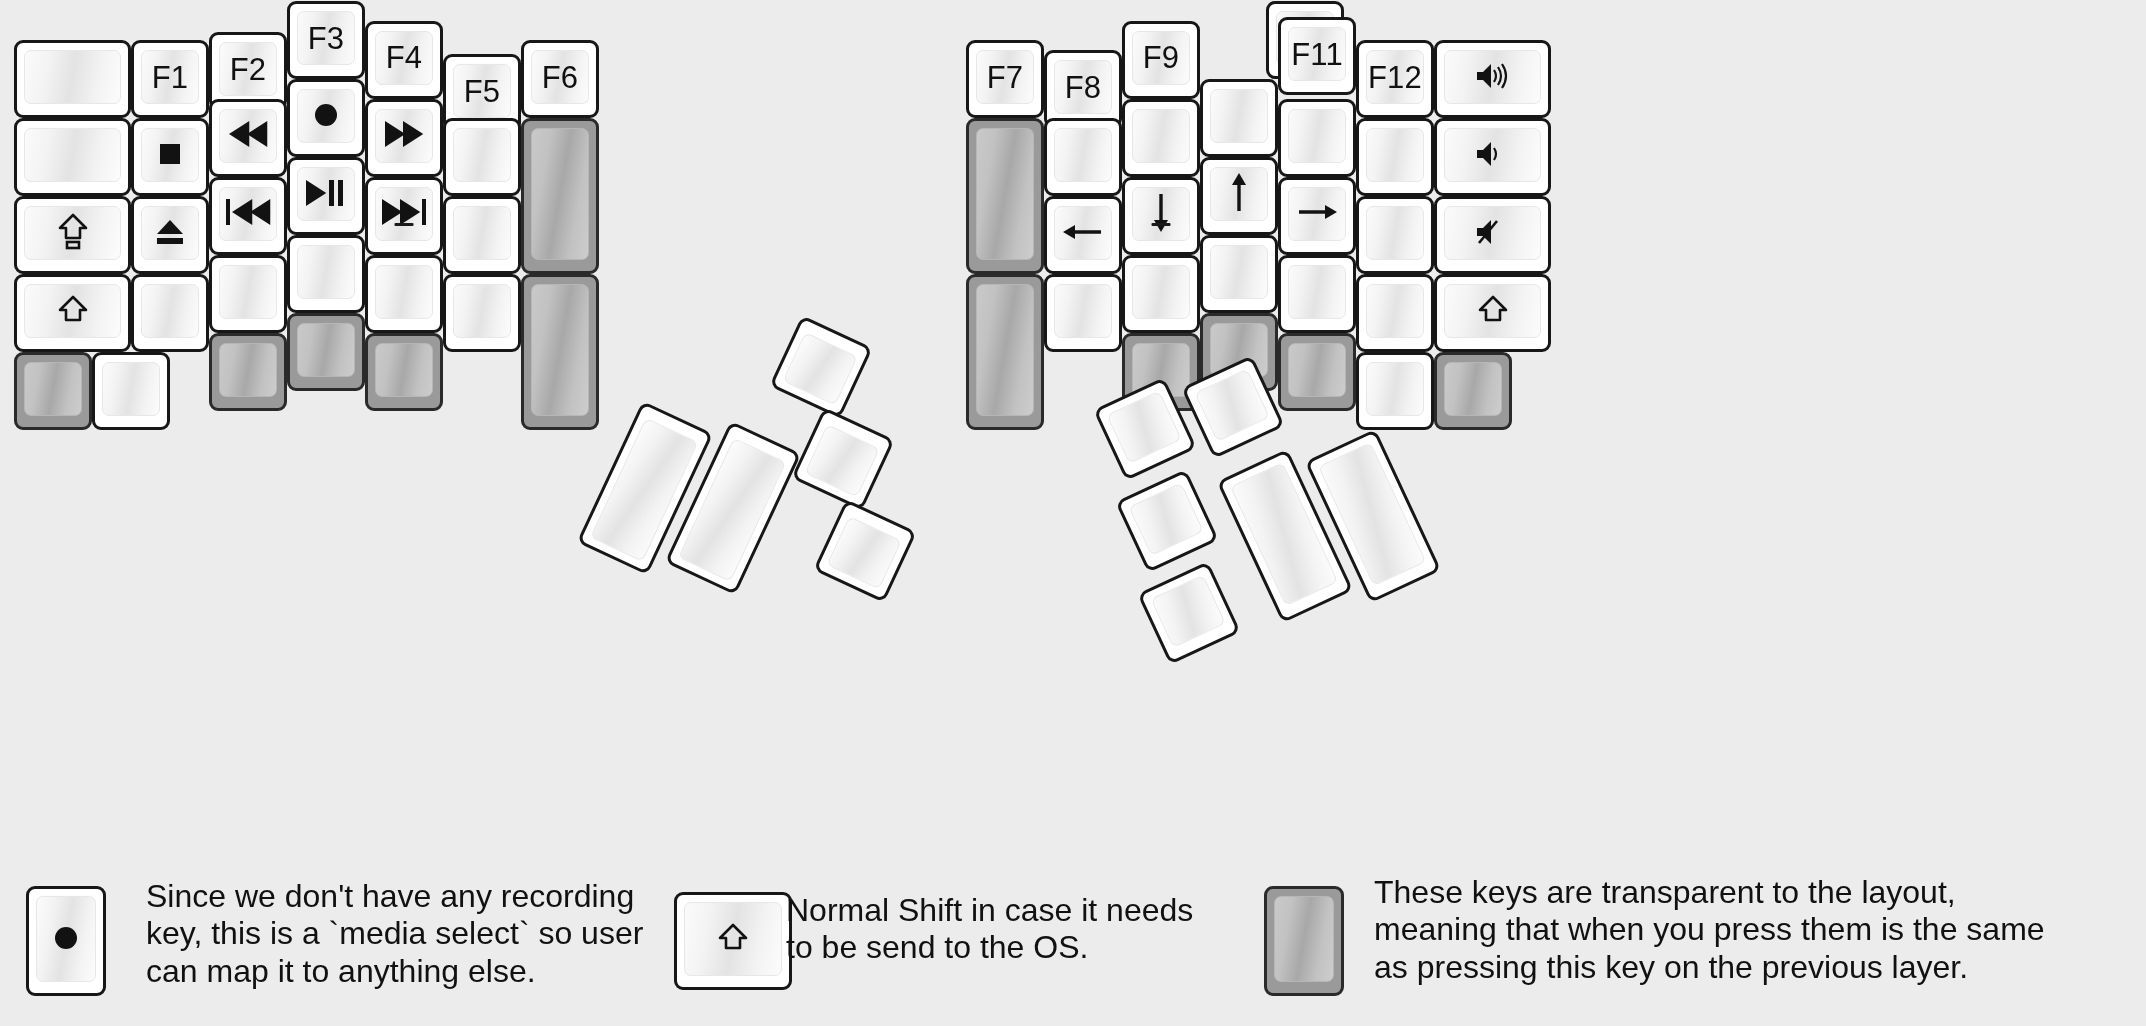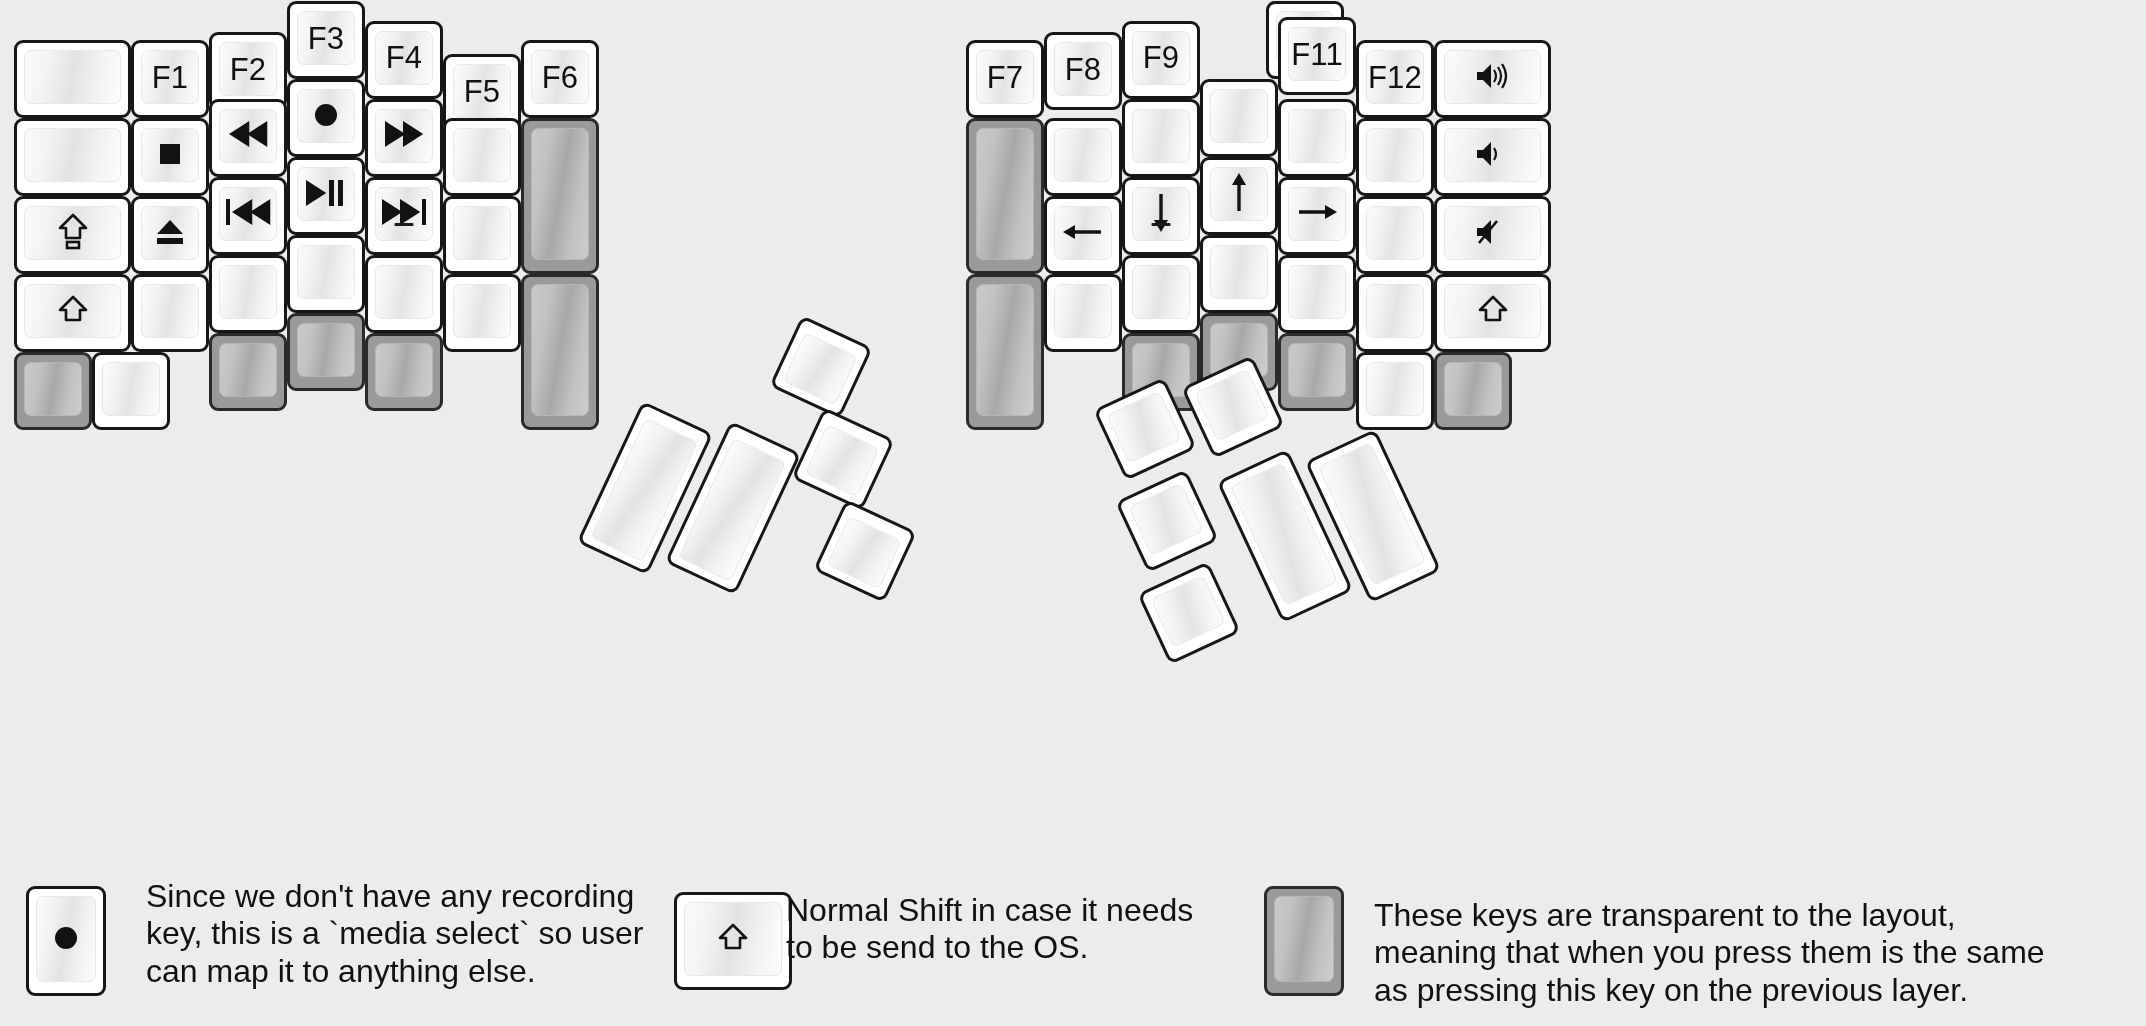--- a/index.html
+++ b/index.html
@@ -77,21 +77,21 @@
   .note{ position:absolute;top:0;height:130px; }
   .note .swatch{ position:absolute;left:0;top:6px;width:86px;height:108px; }
   .note .text{
     position:absolute;left:120px;top:-2px;
     font-size:32px;line-height:1.17;color:#111;white-space:pre-line;
   }
   .note.n1{left:12px;width:620px;}
   .note.n2{left:660px;width:560px;}
   .note.n3{left:1250px;width:860px;}
   .note.n2 .text{left:112px;top:12px;}
-  .note.n3 .text{left:110px;top:-6px;margin-top:23px;}
+  .note.n3 .text{left:110px;top:-6px;}
   .note.n1 .swatch{width:80px;height:110px;}
   .note.n2 .swatch{width:118px;height:98px;top:12px;}
   .note.n3 .swatch{width:80px;height:110px;}
 </style>
 </head>
 <body>
 
 <div id="root">
 
   <div class="title">fn Layer</div>
@@ -272,21 +272,21 @@
         <div class="key" style="left: 812px; top: 500px; width: 78px; height: 78px; transform: rotate(-155deg); transform-origin: center center;">
           <div class="cap"></div>
         </div>
       </div>
     <div id="right-half">
         <div class="key" style="left: 952px; top: 28px; width: 78px; height: 78px;">
           <div class="cap">
             <span class="legend">F7</span>
           </div>
         </div>
-        <div class="key" style="left: 1030px; top: 20px; width: 78px; height: 78px;">
+        <div class="key" style="left: 1030px; top: 38px; width: 78px; height: 78px;">
           <div class="cap">
             <span class="legend">F8</span>
           </div>
         </div>
         <div class="key" style="left: 1108px; top: 8.5px; width: 78px; height: 78px;">
           <div class="cap">
             <span class="legend">F9</span>
           </div>
         </div>
         <div class="key" style="left: 1252px; top: -11px; width: 78px; height: 78px;">

